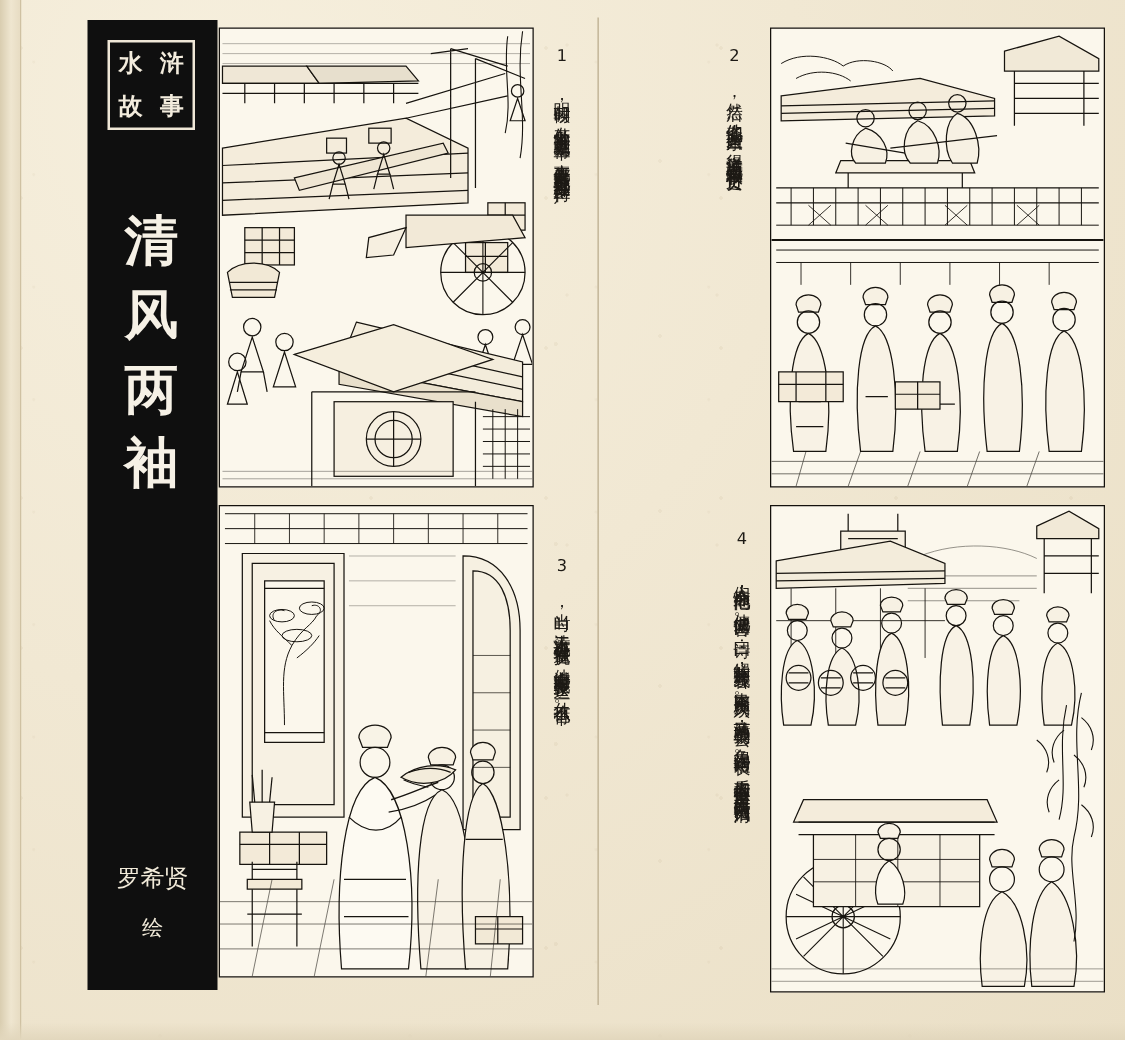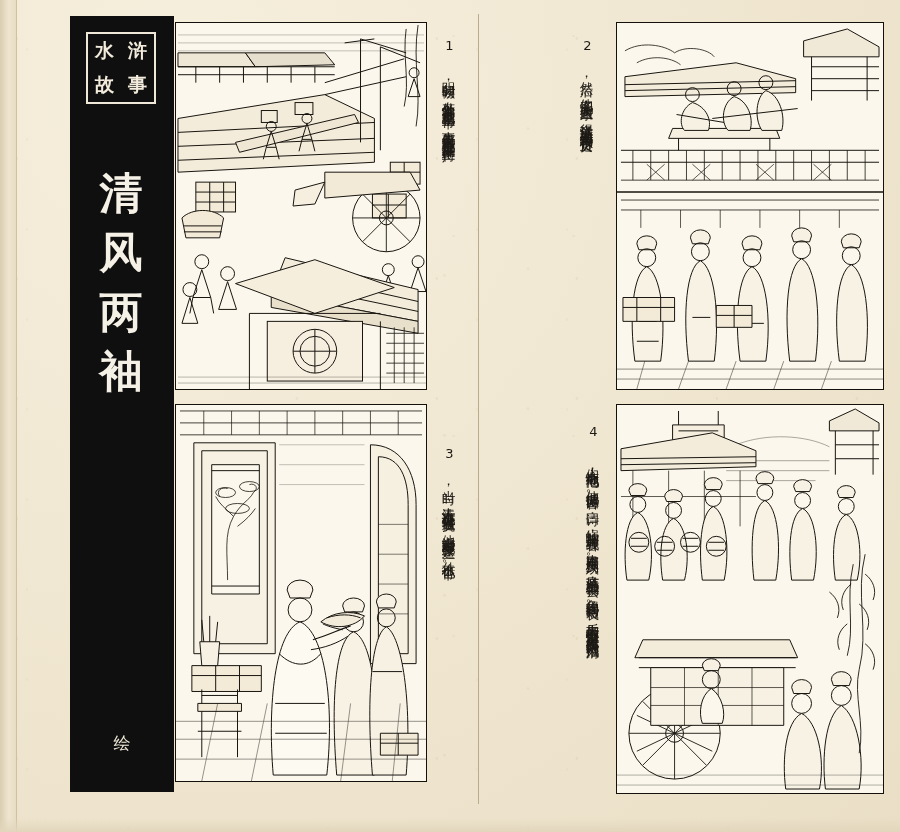--- a/index.html
+++ b/index.html
@@ -173,20 +173,21 @@
         <span>故</span>
         <span>事</span>
       </div>
       <div class="title">
         <span>清</span>
         <span>风</span>
         <span>两</span>
         <span>袖</span>
       </div>
       <div class="artist">
+        <span>罗希贤</span>
         <span class="credit">绘</span>
       </div>
     </div>
 
     <div class="panel" style="left:159px; top:22px; width:252px; height:368px;">
       <svg viewBox="0 0 252 368" class="ink" preserveAspectRatio="none" aria-hidden="true">
         <g stroke="currentColor" fill="none" stroke-width="1">
 
           <g stroke-width="0.5" opacity="0.5">
             <path d="M2 12 H250 M2 20 H250 M2 28 H250"></path>

